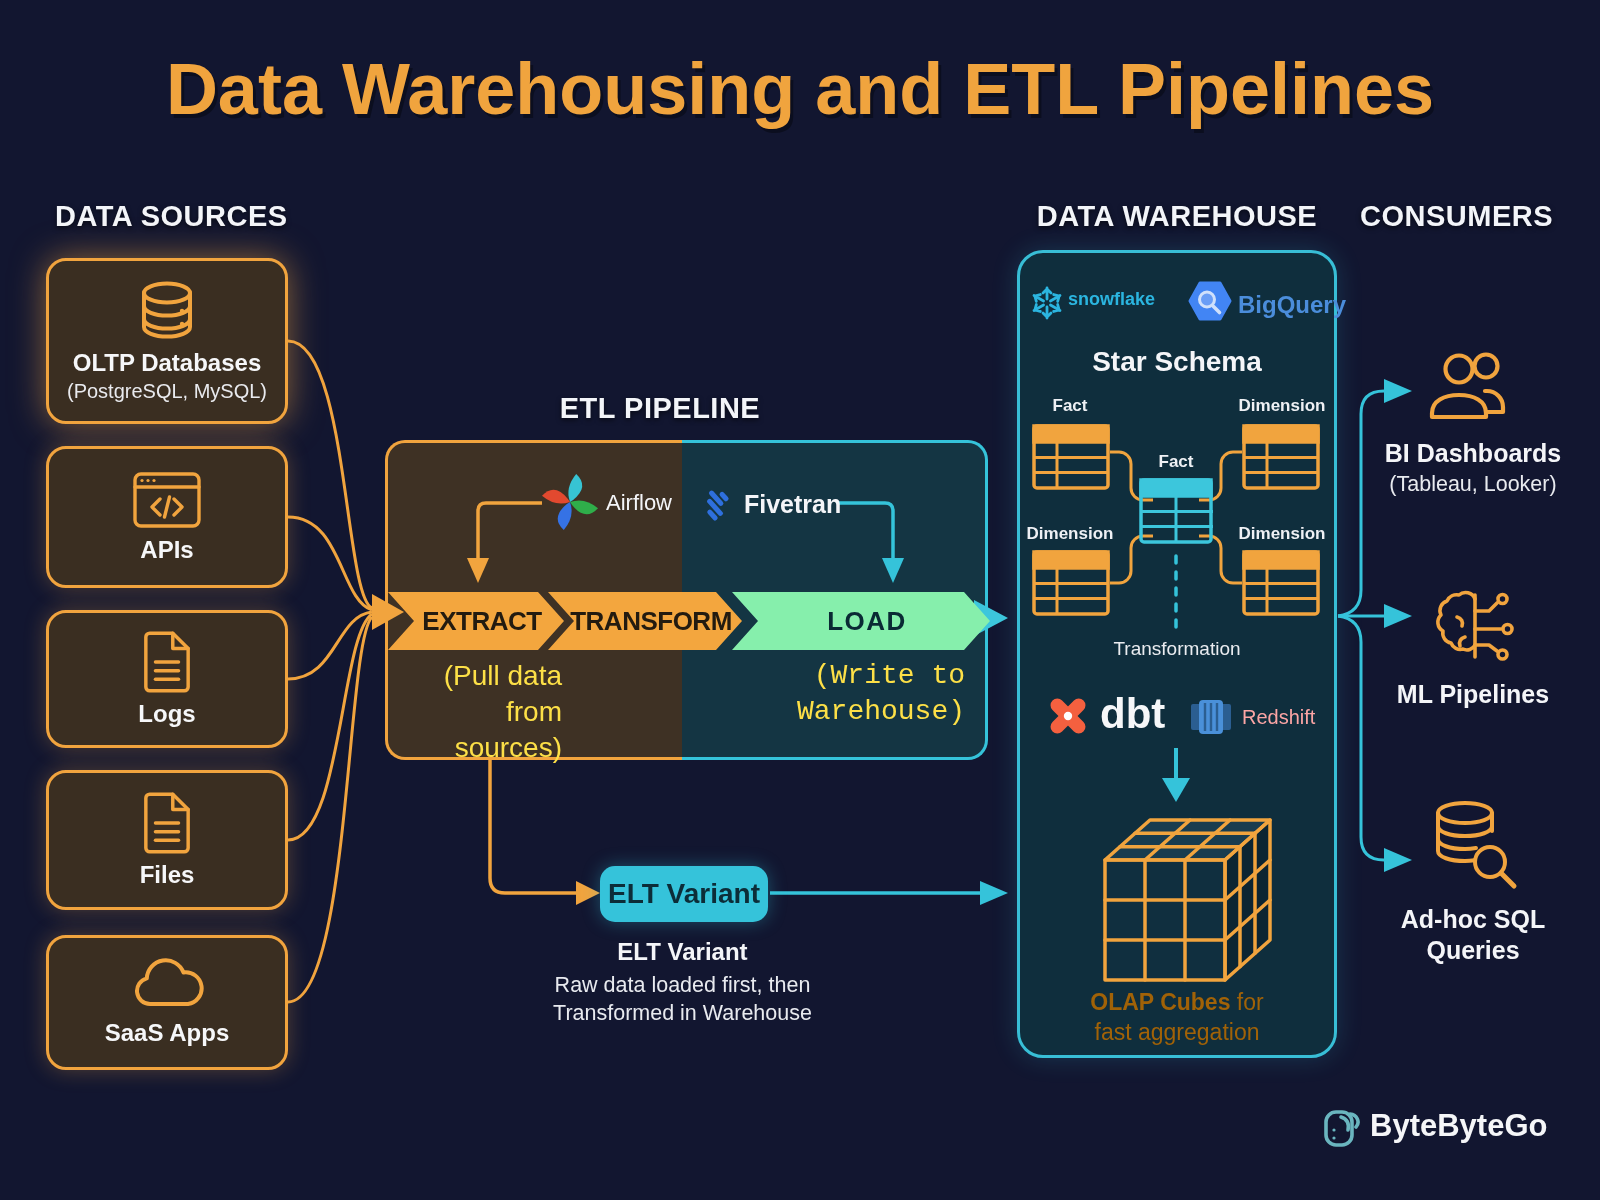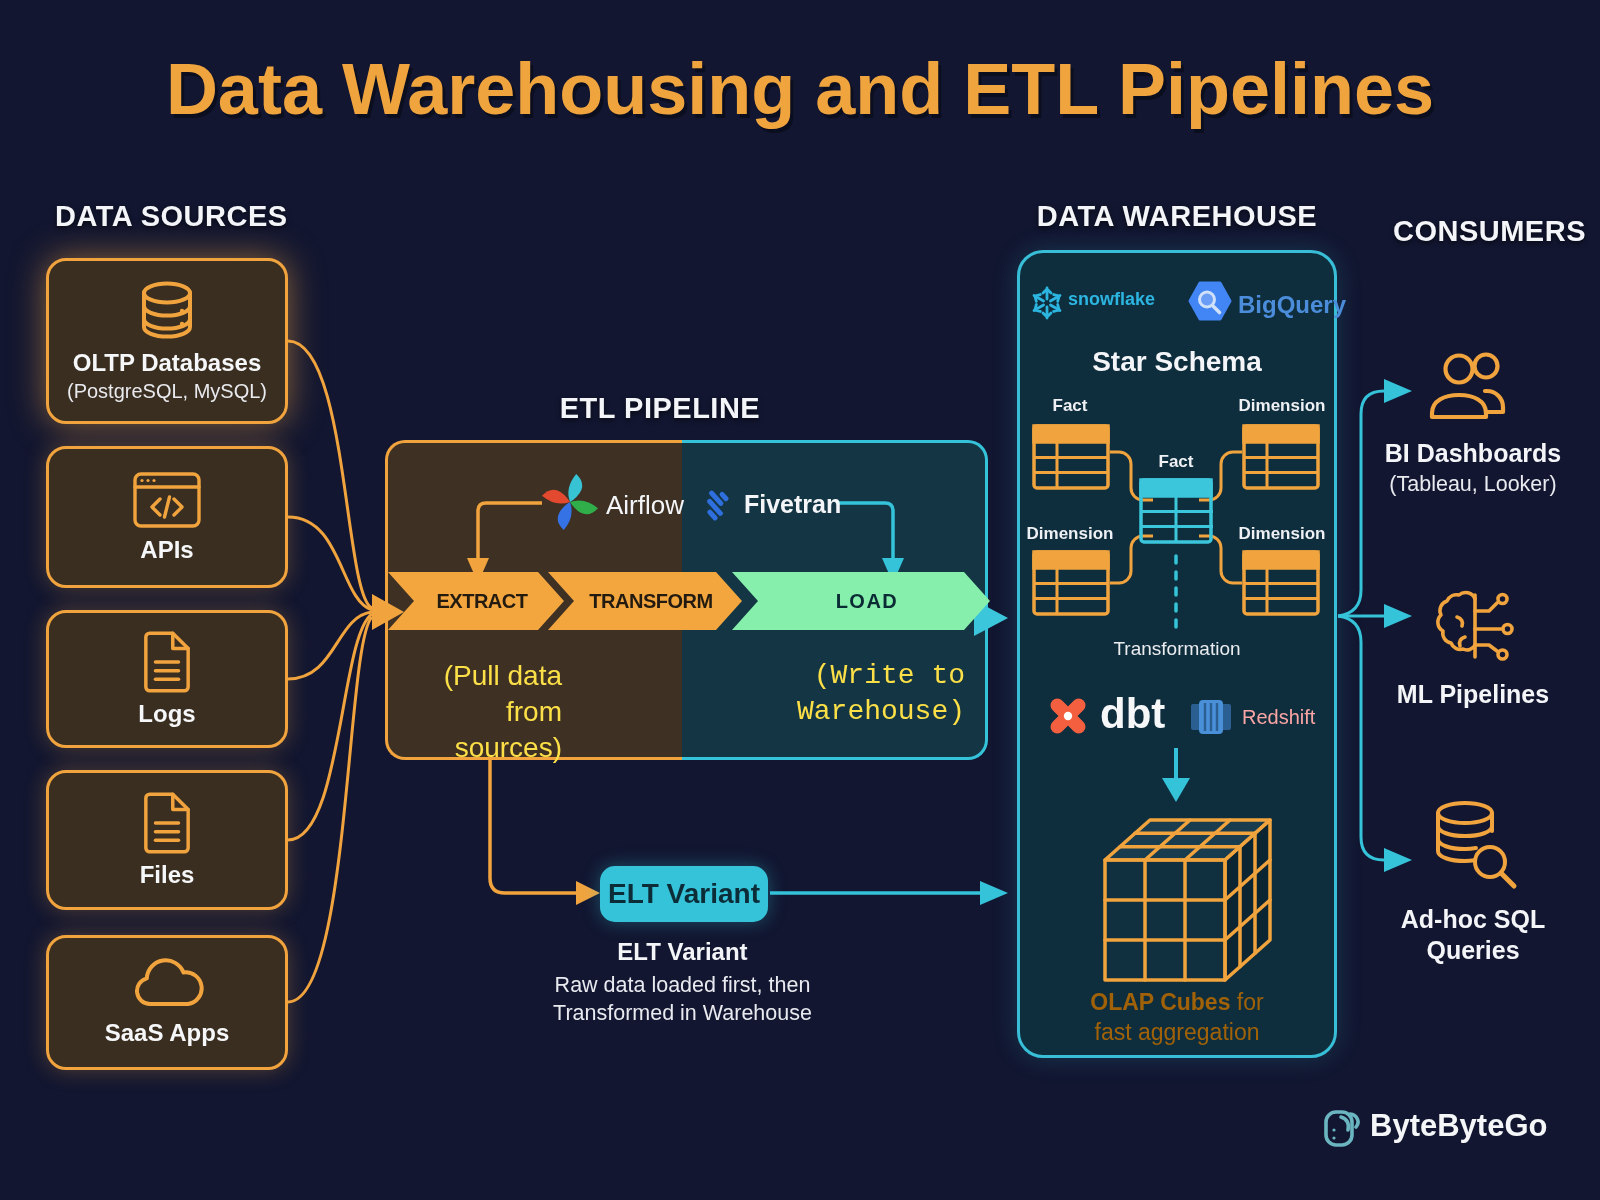--- a/index.html
+++ b/index.html
@@ -17,28 +17,28 @@
       flex-direction:column;align-items:center;justify-content:center;gap:7px;z-index:3;box-sizing:border-box;}
   .src.glow{box-shadow:0 0 34px rgba(241,164,62,.55);}
   .src .lbl{font-size:24px;font-weight:bold;color:#f6f7f9;}
   .src .sub{font-size:20px;color:#e9eaee;margin-top:-4px;}
   
   .etl-half{position:absolute;top:440px;height:320px;box-sizing:border-box;z-index:1;}
   .etl-left{left:385px;width:297px;background:#3e3124;border:3px solid #f1a43e;border-right:none;
       border-radius:20px 0 0 20px;}
   .etl-right{left:682px;width:306px;background:#143543;border:3px solid #35c3da;border-left:none;
       border-radius:0 20px 20px 0;}
-  .chev{position:absolute;top:572px;height:58px;display:flex;align-items:center;justify-content:center;
-      font-weight:bold;font-size:20px;z-index:3;letter-spacing:-0.5px;
+  .chev{position:absolute;top:592px;height:58px;display:flex;align-items:center;justify-content:center;
+      font-weight:bold;font-size:26px;z-index:3;letter-spacing:-0.5px;
       clip-path:polygon(0 0, calc(100% - 26px) 0, 100% 50%, calc(100% - 26px) 100%, 0 100%, 26px 50%);
       padding-left:12px;box-sizing:border-box;}
   .chev.orange{background:#f3a63e;color:#231b10;}
   .chev.cyan{background:#86efac;color:#0a2a34;letter-spacing:1.5px;}
   .desc{position:absolute;text-align:right;font-size:28px;line-height:1.28;color:#fde047;z-index:3;}
-  .toolname{font-size:26px;color:#f4f5f8;z-index:3;position:absolute;}
+  .toolname{font-size:22px;color:#f4f5f8;z-index:3;position:absolute;}
   
   .elt-box{position:absolute;left:600px;top:866px;width:168px;height:56px;background:#35c3da;
       border-radius:15px;display:flex;align-items:center;justify-content:center;font-size:28px;
       font-weight:bold;color:#0c2d38;z-index:3;box-shadow:0 0 18px rgba(53,195,218,.35);}
   .elt-text{position:absolute;left:540px;top:938px;width:285px;text-align:center;z-index:3;}
   .elt-text .t{font-size:24px;font-weight:bold;color:#f4f5f8;margin-bottom:6px;}
   .elt-text .d{font-size:21.5px;color:#e8eaef;line-height:1.3;}
   
   .wh-panel{position:absolute;left:1017px;top:250px;width:320px;height:808px;box-sizing:border-box;
       border:3px solid #38bed6;border-radius:26px;background:#0f2e3d;z-index:1;
@@ -82,21 +82,21 @@
         <line x1="37" y1="18" x2="37" y2="64" stroke="#3cc6dc" stroke-width="3"></line>
         <line x1="2" y1="33.5" x2="74" y2="33.5" stroke="#3cc6dc" stroke-width="3"></line>
         <line x1="2" y1="48.5" x2="74" y2="48.5" stroke="#3cc6dc" stroke-width="3"></line>
       </g>
     </defs>
   </svg>
 
   <div class="page-title">Data Warehousing and ETL Pipelines</div>
   <div class="hdr" style="left:55px;top:200px;">DATA SOURCES</div>
   <div class="hdr" style="left:1017px;top:200px;width:320px;text-align:center;">DATA WAREHOUSE</div>
-  <div class="hdr" style="left:1360px;top:200px;width:226px;text-align:right;margin-top:15px;">CONSUMERS</div>
+  <div class="hdr" style="left:1360px;top:200px;width:226px;text-align:left;">CONSUMERS</div>
   <div class="hdr" style="left:480px;top:392px;width:360px;text-align:center;">ETL PIPELINE</div>
 
   <div class="etl-half etl-left"></div>
   <div class="etl-half etl-right"></div>
 
   <div class="wh-panel"></div>
 
   <svg id="connectors" width="1600" height="1200" viewBox="0 0 1600 1200">
 
     <g stroke="#f1a43e" stroke-width="3" fill="none">

